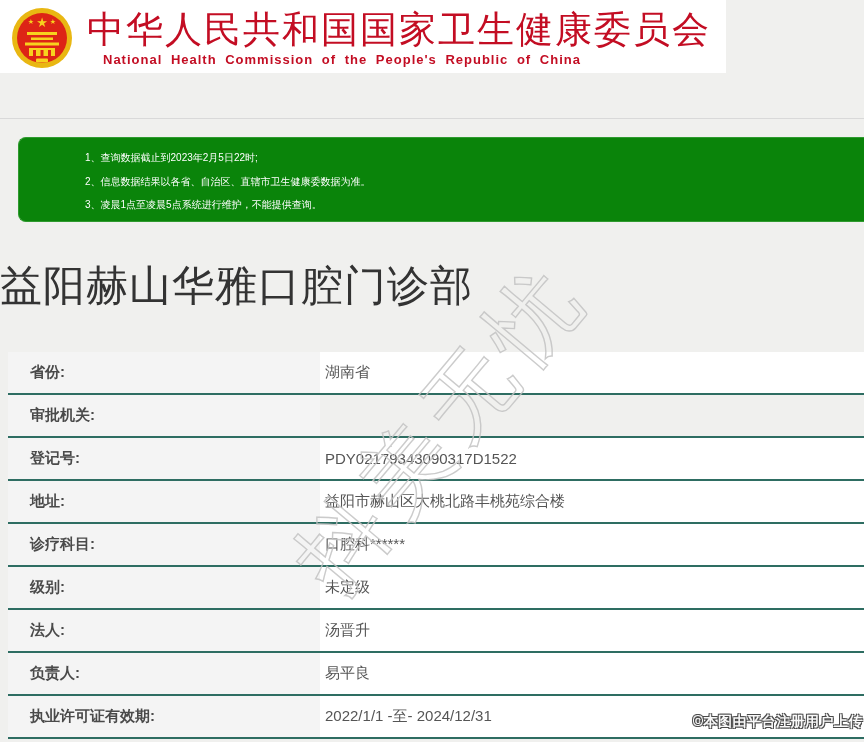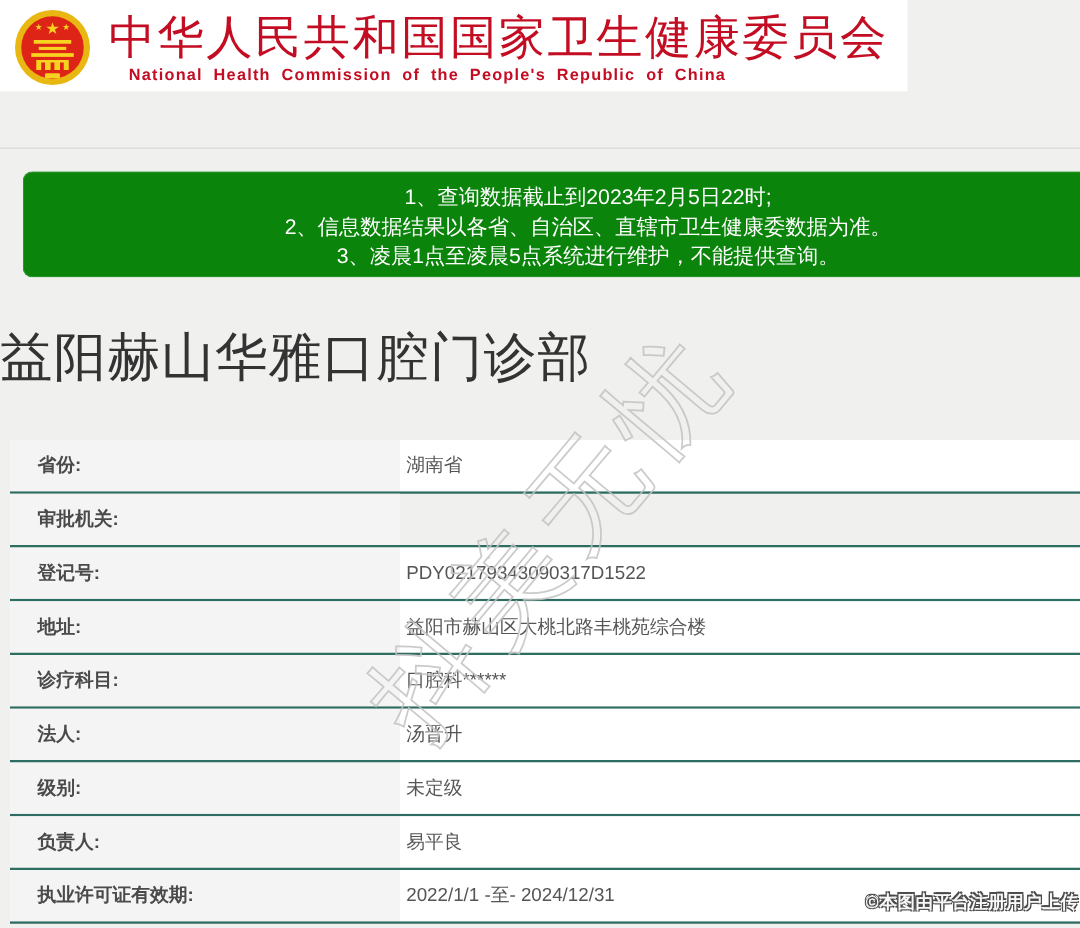--- a/index.html
+++ b/index.html
@@ -34,23 +34,22 @@
   }
 
   
   .notice {
     position: absolute; left: 18px; top: 137px; right: 0; height: 85px;
     background: #0a840a;
     border: 1px solid #2f9a2f;
     border-right: none;
     border-radius: 8px 0 0 8px;
     padding: 8px 8px 8px 66px;
-    color: #ffffff; font-size: 17px; line-height: 23.5px;
+    color: #ffffff; font-size: 10px; line-height: 23.5px;
     white-space: nowrap;
-    text-align: center;
   }
 
   
   .clinic-title {
     position: absolute; left: 0; top: 258px; width: 850px;
     text-align: left;
     font-size: 42px; font-weight: 400; color: #333333;
     letter-spacing: 1px; white-space: nowrap;
   }
 
@@ -136,26 +135,26 @@
   </div>
   <div class="row">
     <div class="cell-label">地址:</div>
     <div class="cell-value">益阳市赫山区大桃北路丰桃苑综合楼</div>
   </div>
   <div class="row">
     <div class="cell-label">诊疗科目:</div>
     <div class="cell-value">口腔科******</div>
   </div>
   <div class="row">
+    <div class="cell-label">级别:</div>
+    <div class="cell-value">未定级</div>
+  </div>
+  <div class="row">
     <div class="cell-label">法人:</div>
     <div class="cell-value">汤晋升</div>
-  </div>
-  <div class="row">
-    <div class="cell-label">级别:</div>
-    <div class="cell-value">未定级</div>
   </div>
   <div class="row">
     <div class="cell-label">负责人:</div>
     <div class="cell-value">易平良</div>
   </div>
   <div class="row">
     <div class="cell-label">执业许可证有效期:</div>
     <div class="cell-value">2022/1/1 -至- 2024/12/31</div>
   </div>
 </div>

